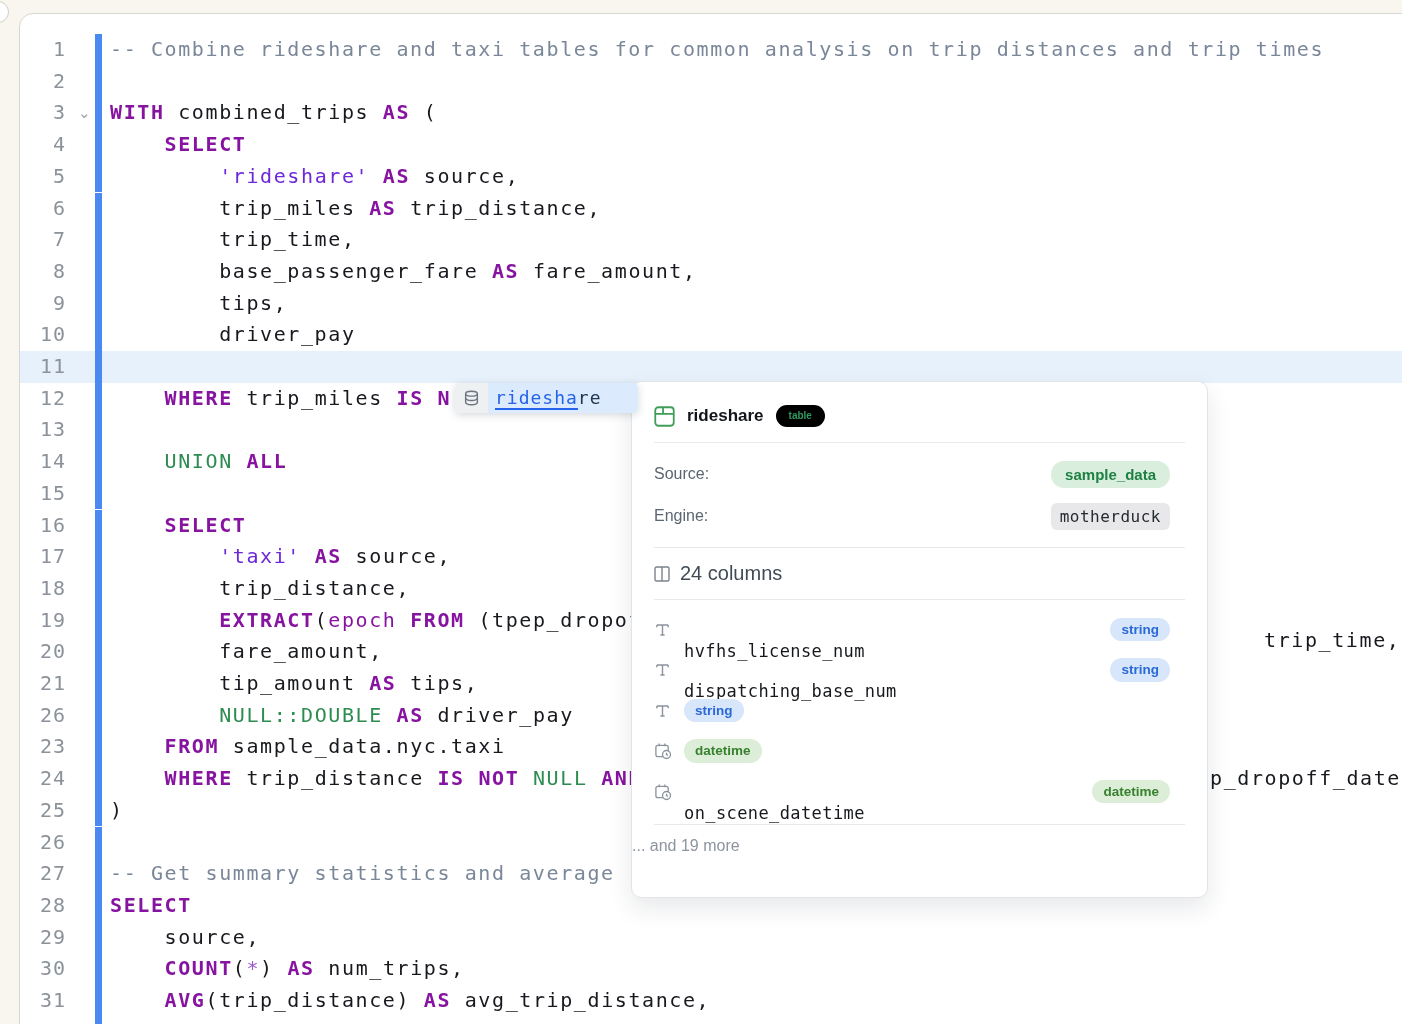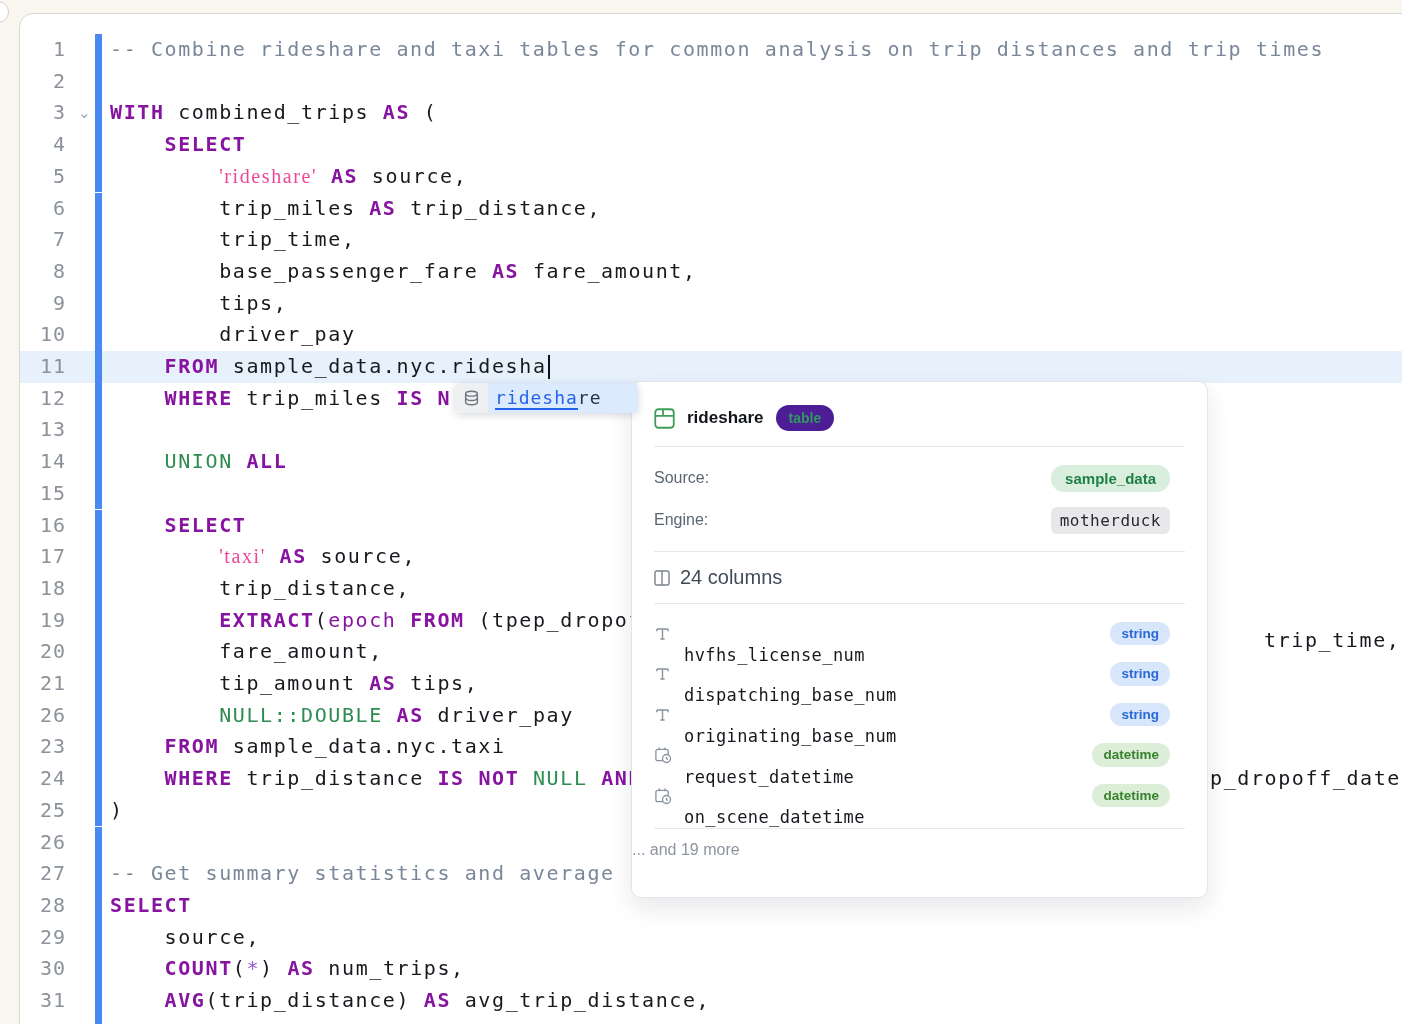--- a/index.html
+++ b/index.html
@@ -32,21 +32,21 @@
     position:absolute;left:56px;width:18px;text-align:center;color:#99a1aa;
     font-size:15px;font-family:"Liberation Sans",sans-serif;cursor:pointer;
   }
   .barseg{position:absolute;left:75px;width:7px;top:0;bottom:0;background:#4a89f2;}
   .code{position:absolute;left:90px;white-space:pre;}
   .rfrag{position:absolute;white-space:pre;}
   .sg-c{color:#7a8799;}
   .sg-k{color:#8714a0;font-weight:bold;}
   .sg-kl{color:#8714a0;}
   .sg-g{color:#2d8c50;}
-  .sg-s{color:#ec4899;font-family:Liberation Serif, serif;}
+  .sg-s{color:#6d28d9;}
   .sg-t{color:#17191e;}
   .sg-v{color:#9b59d0;}
   .cursor{
     display:inline-block;width:2px;height:24px;background:#101114;
     vertical-align:middle;margin-left:1px;transform:translateY(-1px);
   }
   
   .ac{
     position:absolute;left:455px;top:383px;width:183px;height:30px;z-index:40;
     display:flex;border-radius:5px;box-shadow:0 2px 8px rgba(30,40,60,.18);
@@ -71,21 +71,21 @@
     overflow:hidden;
   }
   .card section{border-bottom:1px solid #e8e9eb;margin:0 22px;}
   .card .hdr{
     display:flex;align-items:center;gap:12px;padding:23px 0 15px 0;
   }
   .hdr-title{font-size:17px;font-weight:bold;color:#111418;}
   .pill{
     display:inline-block;border-radius:13px;font-weight:bold;line-height:1;
   }
-  .pill-table{background:#4c1d95;color:#2f9960;font-size:14px;padding:6px 13px;}
+  .pill-table{background:#000000;color:#2f9960;font-size:10px;padding:6px 13px;}
   .kv{display:flex;align-items:center;justify-content:space-between;height:42px;}
   .kvwrap{padding:10px 0;}
   .kv-label{color:#5c6672;font-size:16px;}
   .pill-green{background:#d9eedd;color:#1f8045;font-size:15px;padding:6px 14px;margin-right:15px;}
   .badge-code{
     background:#e8e8ea;color:#26292e;border-radius:6px;
     font-family:"DejaVu Sans Mono",monospace;font-size:16px;letter-spacing:.5px;
     padding:4px 9px;margin-right:15px;
   }
   .colcount{display:flex;align-items:center;gap:10px;padding:14px 0;color:#414b57;font-size:20px;}
@@ -155,21 +155,20 @@
         <span class="code"><span class="sg-t">        tips,</span></span>
       </div>
       <div class="row" style="top: 305.3px;">
         <span class="num">10</span>
         <span class="barseg"></span>
         <span class="code"><span class="sg-t">        driver_pay</span></span>
       </div>
       <div class="row active" style="top: 337px;">
         <span class="num">11</span>
         <span class="barseg"></span>
-        <span class="code"><span class="sg-t">    </span><span class="sg-k">FROM</span><span class="sg-t"> sample_data.nyc.ridesha</span><span class="cursor"></span></span>
       </div>
       <div class="row" style="top: 368.7px;">
         <span class="num">12</span>
         <span class="barseg"></span>
         <span class="code"><span class="sg-t">    </span><span class="sg-k">WHERE</span><span class="sg-t"> trip_miles </span><span class="sg-k">IS</span><span class="sg-t"> </span><span class="sg-k">N</span></span>
       </div>
       <div class="row" style="top: 400.4px;">
         <span class="num">13</span>
         <span class="barseg"></span>
         <span class="code"></span>
@@ -339,34 +338,32 @@
         </span>
         <span class="colname">dispatching_base_num</span>
         <span class="pill pill-type type-blue">string</span>
       </div>
       <div class="colrow">
         <span class="cic">
           <svg width="17" height="17" viewBox="0 0 18 18" fill="none" stroke="#8b939c" stroke-width="1.5">
             <path d="M3 4.2 h12 M3 4.2 v2.4 M15 4.2 v2.4 M9 4.2 v10.6 M6.8 14.8 h4.4"></path>
           </svg>
         </span>
-        <span class="colname">originating_base_num</span>
         <span class="pill pill-type type-blue">string</span>
       </div>
       <div class="colrow">
         <span class="cic">
           <svg width="18" height="18" viewBox="0 0 19 19" fill="none" stroke="#8b939c" stroke-width="1.4">
             <rect x="2" y="3.5" width="13" height="12" rx="2"></rect>
             <line x1="5.5" y1="1.5" x2="5.5" y2="4.5"></line>
             <line x1="11.5" y1="1.5" x2="11.5" y2="4.5"></line>
             <circle cx="13.2" cy="13.2" r="4.2" fill="#ffffff"></circle>
             <path d="M13.2 11.3 v2 l1.5 .9"></path>
           </svg>
         </span>
-        <span class="colname">request_datetime</span>
         <span class="pill pill-type type-green">datetime</span>
       </div>
       <div class="colrow">
         <span class="cic">
           <svg width="18" height="18" viewBox="0 0 19 19" fill="none" stroke="#8b939c" stroke-width="1.4">
             <rect x="2" y="3.5" width="13" height="12" rx="2"></rect>
             <line x1="5.5" y1="1.5" x2="5.5" y2="4.5"></line>
             <line x1="11.5" y1="1.5" x2="11.5" y2="4.5"></line>
             <circle cx="13.2" cy="13.2" r="4.2" fill="#ffffff"></circle>
             <path d="M13.2 11.3 v2 l1.5 .9"></path>

